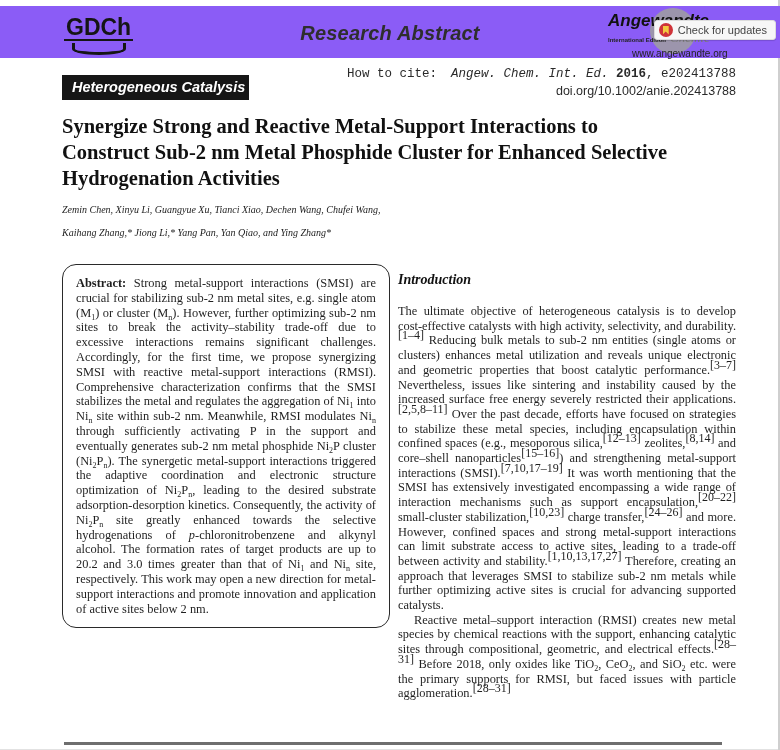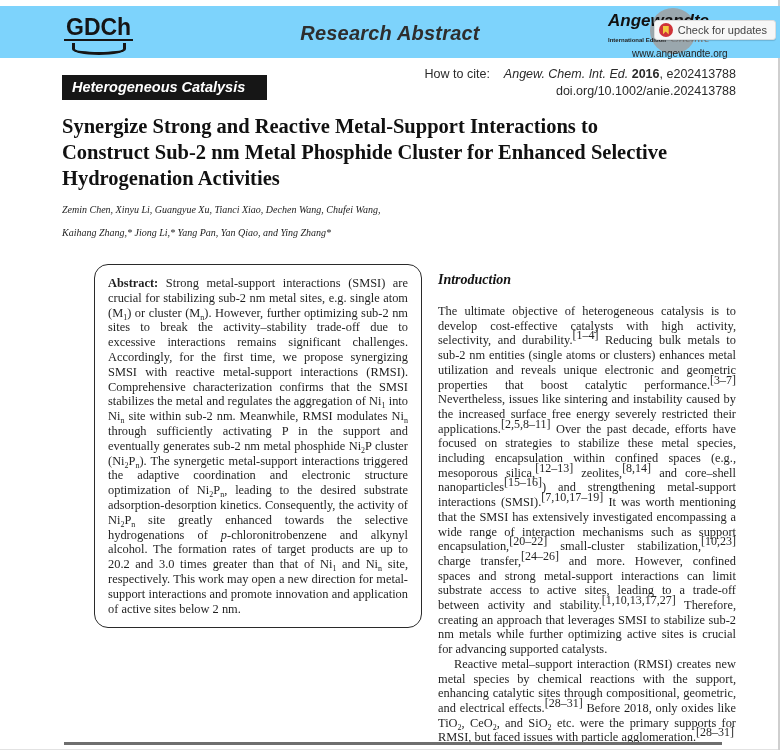--- a/index.html
+++ b/index.html
@@ -6,21 +6,21 @@
   html,body { background:#ffffff; }
   .page {
     position:relative; width:780px; height:750px; overflow:hidden;
     background:#ffffff; font-family:"Liberation Serif", serif; color:#1c1c1c;
     box-shadow: inset -2px 0 0 #cfcfcf, inset 0 -1px 0 #e2e2e2;
   }
 
   
   .band {
     position:absolute; top:6px; left:0; right:0; height:52px;
-    background:#7dd3fc;
+    background:#8b5cf6;
   }
   .gdch { position:absolute; left:64px; top:9px; display:flex; flex-direction:column; align-items:center; }
   .gdch-text {
     font-family:"Liberation Sans", sans-serif; font-weight:bold; font-size:23px;
     color:#151515; border-bottom:2.5px solid #151515; padding:0 2px 0 2px; line-height:1.05;
   }
   .gdch-arc {
     width:54px; height:12px; border:3px solid #151515; border-top:none;
     border-radius:0 0 54px 54px / 0 0 12px 12px; margin-top:2px;
   }
@@ -56,44 +56,44 @@
     display:flex; align-items:center; justify-content:center;
   }
   .check-bookmark {
     width:6px; height:9px; background:#f3c93f;
     clip-path:polygon(0 0, 100% 0, 100% 100%, 50% 68%, 0 100%);
   }
 
   
   .cite-block { position:absolute; top:66px; right:44px; text-align:right;
     font-family:"Liberation Sans", sans-serif; font-size:12.5px; color:#2a2a2a; line-height:17px; }
-  .cite-line1 { display:flex; justify-content:space-between; gap:14px; }
+  .cite-line1 { display:flex; justify-content:space-between; gap:14px;font-family:Liberation Mono, monospace; }
   .cite-ref i { font-style:italic; }
   .cite-doi { color:#2a2a2a; }
 
   .category-badge {
     position:absolute; top:75px; left:62px;
-    background:#161616; color:#ffffff; padding:4px 22px 5px 10px;
+    background:#161616; color:#ffffff; padding:4px 4px 5px 10px;
     font-family:"Liberation Sans", sans-serif; font-weight:bold; font-style:italic; font-size:14.5px;
   }
 
   
   .title {
     position:absolute; top:113px; left:62px; width:700px;
     font-weight:bold; font-size:20.5px; line-height:26px; color:#111;
   }
   .authors {
     position:absolute; top:198px; left:62px; width:640px;
     font-style:italic; font-size:10px; line-height:23px; color:#1c1c1c;
   }
 
   
   .columns {
     position:absolute; top:264px; left:62px; right:44px;
-    display:flex; gap:16px; align-items:flex-start;margin-left:32px;
+    display:flex; gap:8px; align-items:flex-start;
   }
   .col-left { width:328px; flex:none; }
   .col-right { flex:1; }
   .abstract-box {
     border:1.5px solid #2a2a2a; border-radius:14px; padding:11px 13px;
     font-size:12.4px; line-height:14.8px; text-align:justify; color:#1f1f1f;
   }
   .abstract-box b { font-weight:bold; }
   .intro-heading {
     font-weight:bold; font-style:italic; font-size:14px; color:#111;

